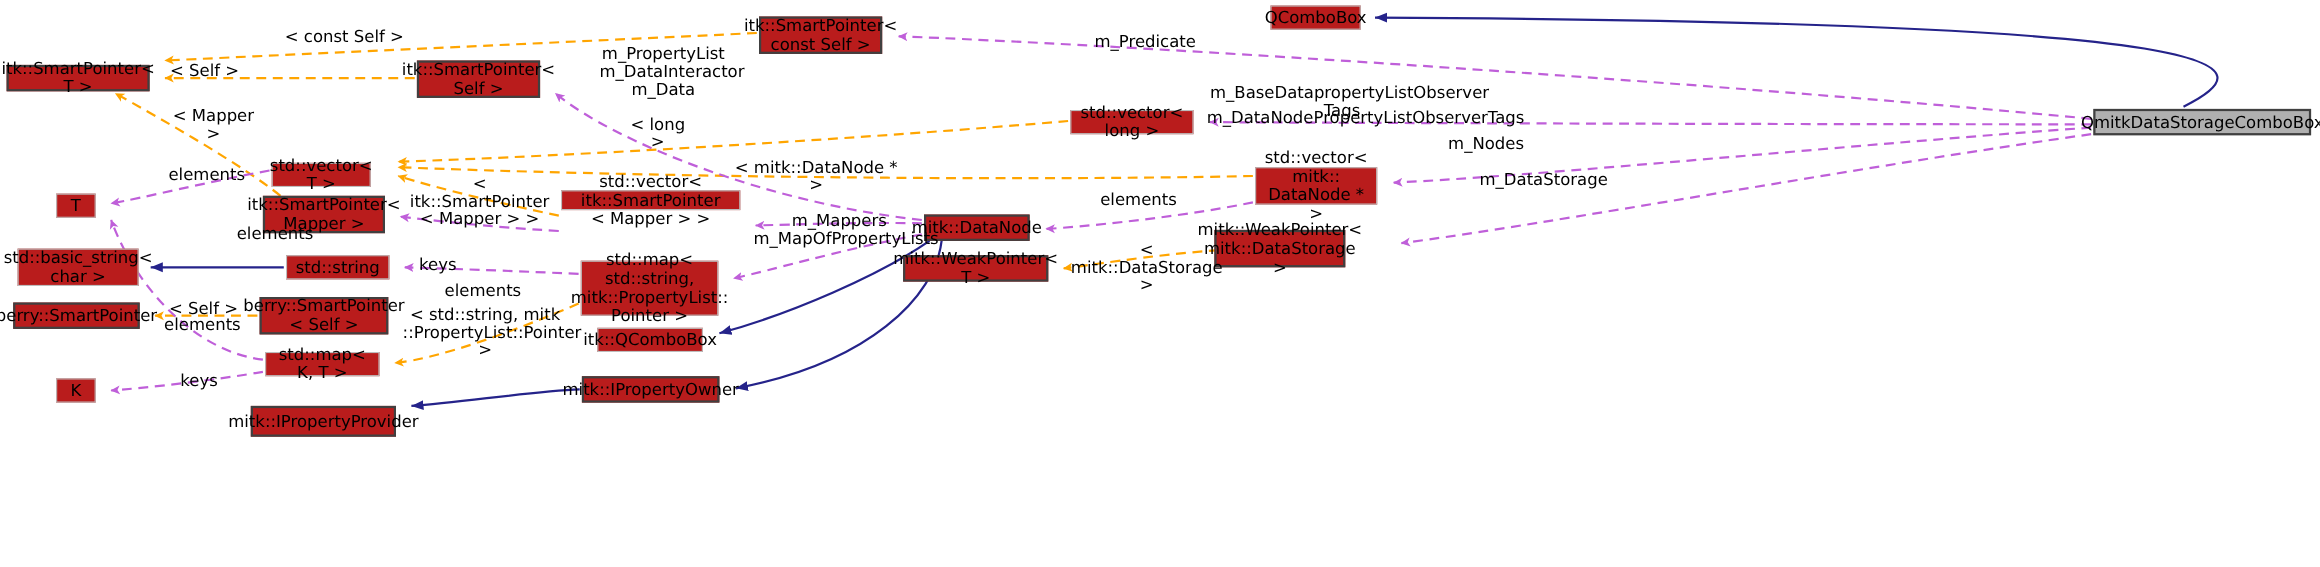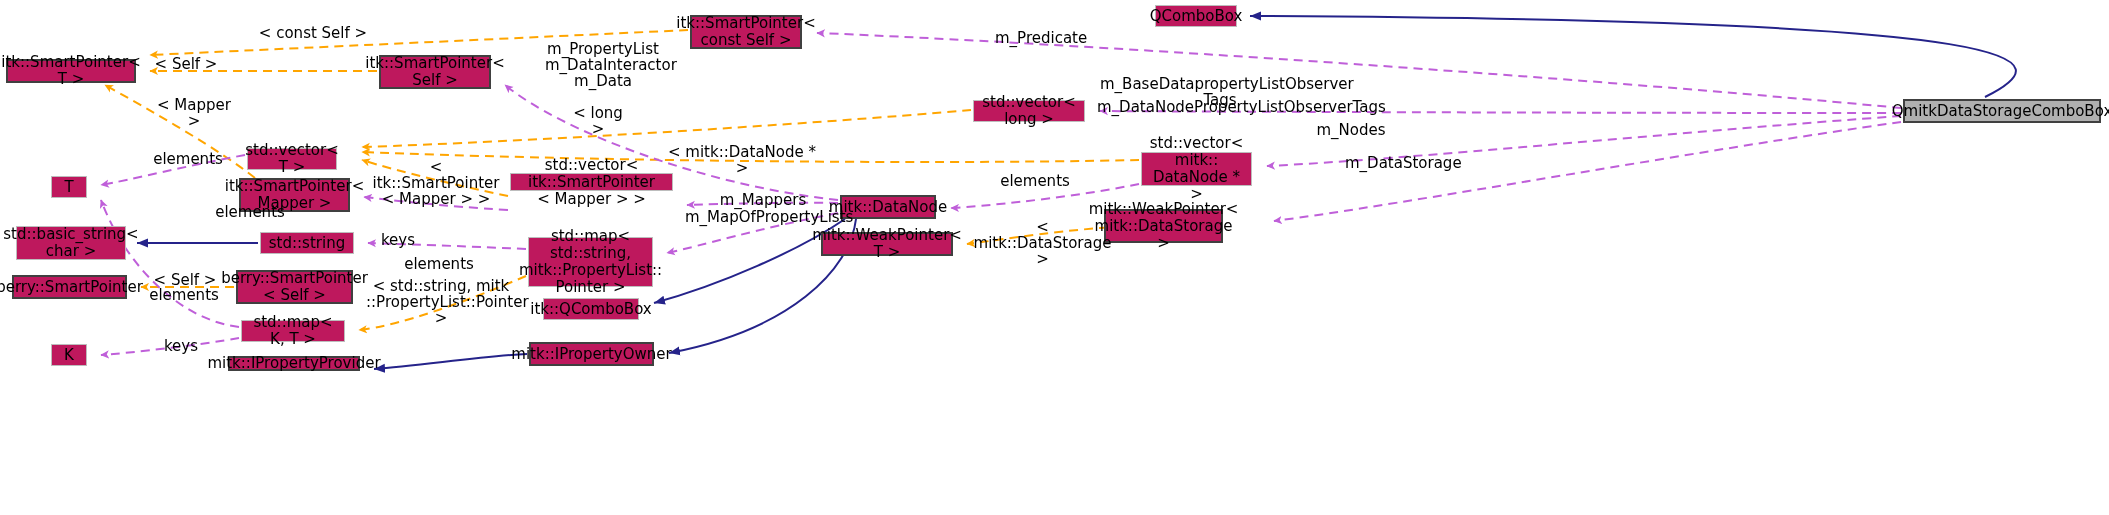--- a/index.html
+++ b/index.html
@@ -25,21 +25,21 @@
     height: 515px;
     pointer-events: none;
   }
   .node {
     position: absolute;
     box-sizing: border-box;
     display: flex;
     align-items: center;
     justify-content: center;
     text-align: center;
-    background: #be185d;
+    background: #b91c1c;
     font-size: 15px;
     line-height: 17px;
     color: #000000;
     white-space: pre-line;
     padding: 1px 4px;
   }
   .node.thin {
     border: 1px solid #bdbdbd;
   }
   .node.thick {
@@ -125,21 +125,21 @@
       <div class="node thick" style="left: 239px; top: 178px; width: 111px; height: 34px;">itk::SmartPointer&lt;
 Mapper &gt;</div>
       <div class="node thin" style="left: 16px; top: 226px; width: 110px; height: 34px;">std::basic_string&lt;
 char &gt;</div>
       <div class="node thin" style="left: 260px; top: 232px; width: 94px; height: 22px;">std::string</div>
       <div class="node thick" style="left: 12px; top: 275px; width: 115px; height: 24px;">berry::SmartPointer</div>
       <div class="node thick" style="left: 236px; top: 270px; width: 117px; height: 34px;">berry::SmartPointer
 &lt; Self &gt;</div>
       <div class="node thin" style="left: 241px; top: 320px; width: 104px; height: 22px;">std::map&lt; K, T &gt;</div>
       <div class="node thin" style="left: 51px; top: 344px; width: 36px; height: 22px;">K</div>
-      <div class="node thick" style="left: 228px; top: 356px; width: 132px; height: 15px;">mitk::IPropertyProvider</div>
+      <div class="node thick" style="left: 228px; top: 369px; width: 132px; height: 28px;">mitk::IPropertyProvider</div>
       <div class="node thin" style="left: 510px; top: 173px; width: 163px; height: 18px;">std::vector&lt; itk::SmartPointer
 &lt; Mapper &gt; &gt;</div>
       <div class="node thin" style="left: 528px; top: 237px; width: 125px; height: 50px;">std::map&lt; std::string,
 mitk::PropertyList::
 Pointer &gt;</div>
       <div class="node thin" style="left: 543px; top: 298px; width: 96px; height: 22px;">itk::QComboBox</div>
       <div class="node thick" style="left: 529px; top: 342px; width: 125px; height: 24px;">mitk::IPropertyOwner</div>
       <div class="node thick" style="left: 840px; top: 195px; width: 96px; height: 24px;">mitk::DataNode</div>
       <div class="node thick" style="left: 821px; top: 232px; width: 132px; height: 24px;">mitk::WeakPointer&lt; T &gt;</div>
       <div class="node thin" style="left: 973px; top: 100px; width: 112px; height: 22px;">std::vector&lt; long &gt;</div>

